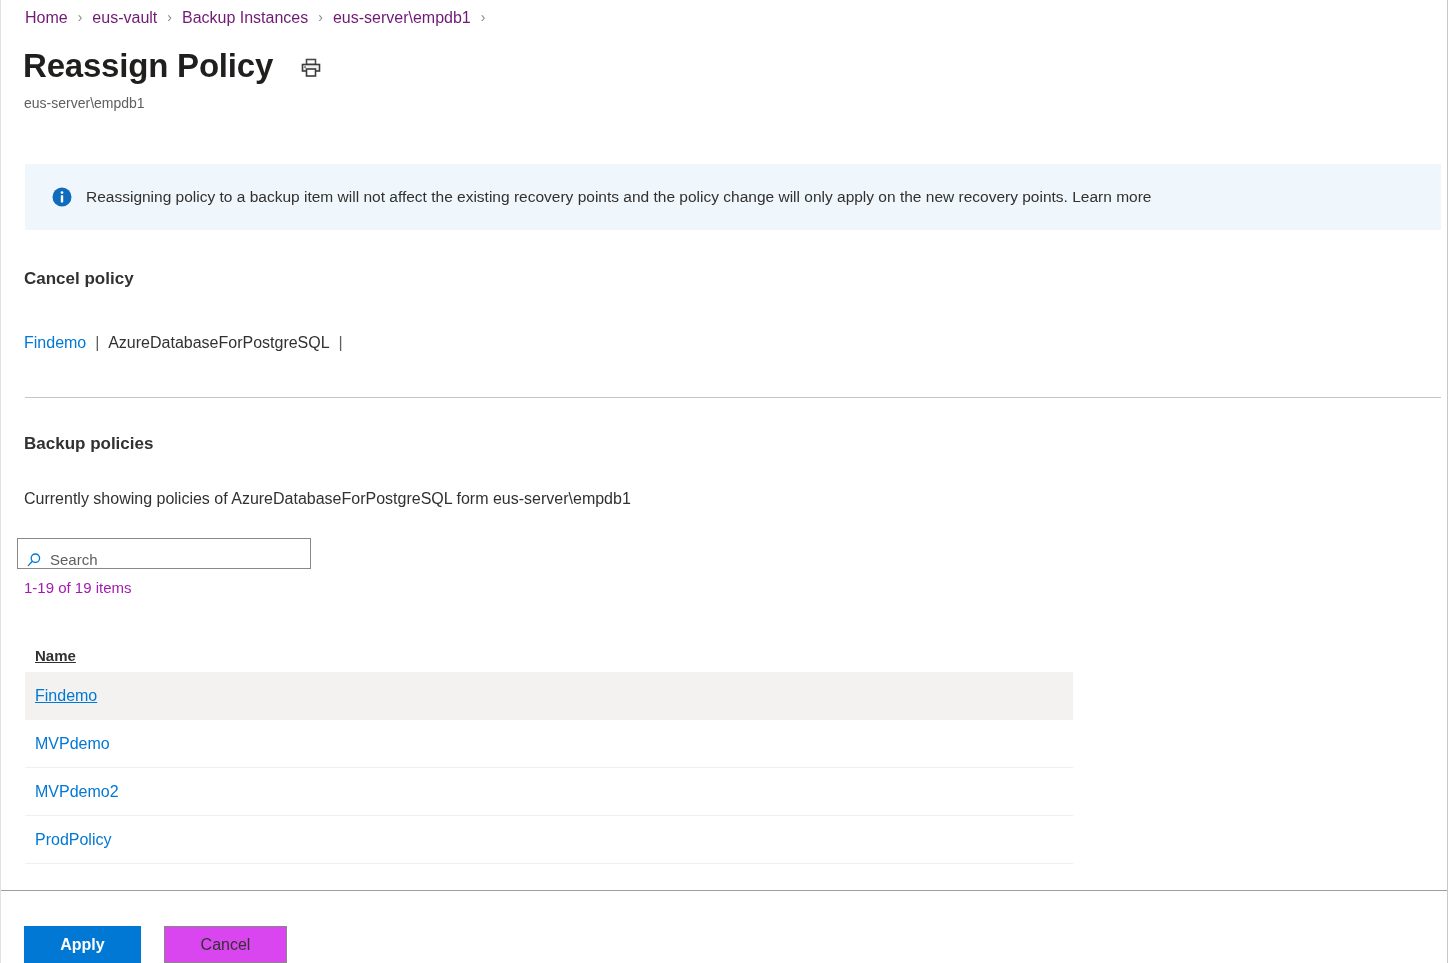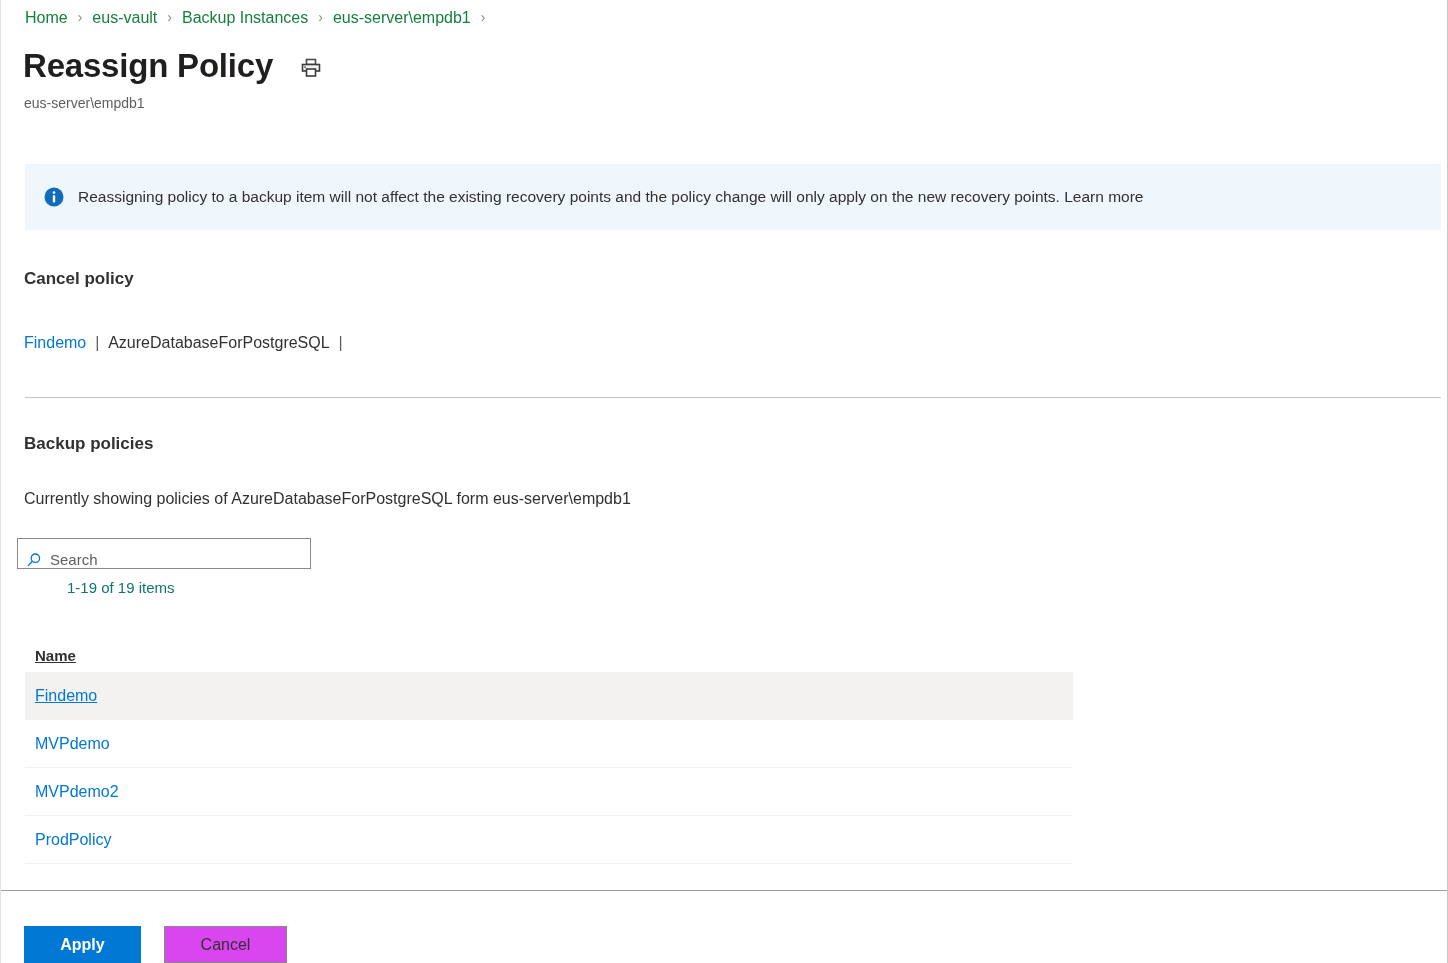--- a/index.html
+++ b/index.html
@@ -31,21 +31,21 @@
     position: absolute;
     left: 24px;
     top: 8px;
     display: flex;
     align-items: center;
     font-size: 16px;
     line-height: 20px;
     white-space: nowrap;
   }
   .crumb-link {
-    color: #15803d;
+    color: #701a75;
     text-decoration: none;
     cursor: pointer;
   }
   .crumb-sep {
     color: #8a8886;
     margin: 0 10px;
     font-size: 14px;
     display: inline-block;
     transform: translateY(-1px);
   }
@@ -93,21 +93,21 @@
   #info-banner {
     position: absolute;
     left: 24px;
     top: 164px;
     width: 1416px;
     height: 66px;
     box-sizing: border-box;
     background: #eff6fc;
     display: flex;
     align-items: center;
-    padding-left: 19px;
+    padding-left: 27px;
   }
   #info-icon {
     flex: 0 0 auto;
     width: 20px;
     height: 20px;
     margin-right: 14px;
   }
   #info-text {
     font-size: 15.5px;
     line-height: 22px;
@@ -195,22 +195,21 @@
     padding: 0;
   }
   #search-input::placeholder { color: #605e5c; opacity: 1; }
 
   #items-count {
     position: absolute;
     left: 23px;
     top: 578px;
     font-size: 15px;
     line-height: 20px;
-    color: #0f766e;
-    margin-left: 43px;
+    color: #a21caf;
   }
 
   
   #policy-table {
     position: absolute;
     left: 24px;
     top: 638px;
     width: 1048px;
   }
   #table-header {

